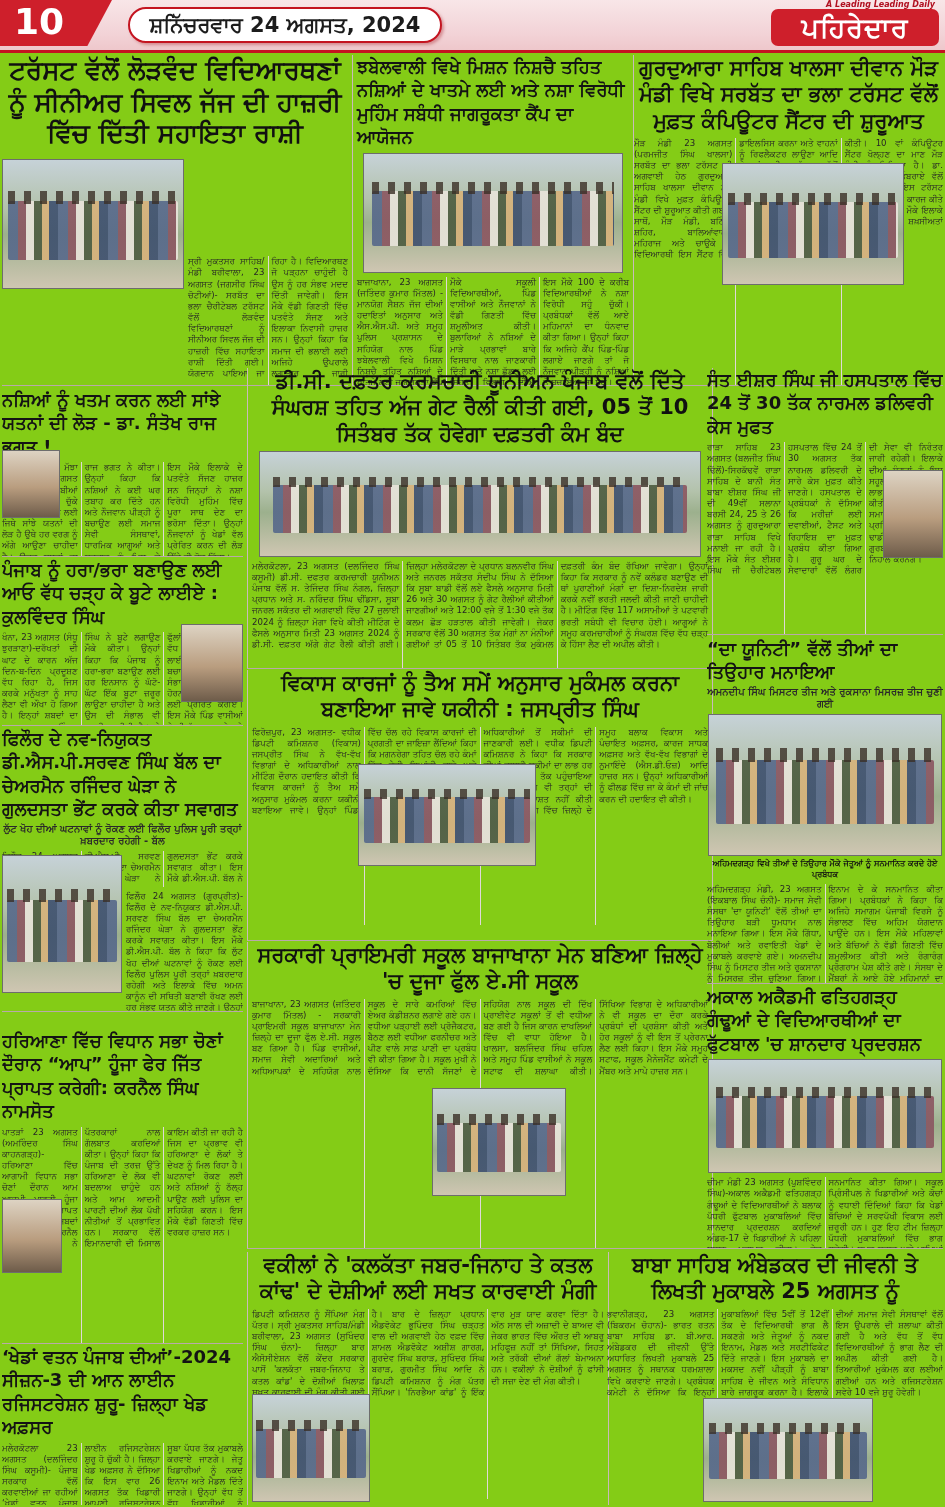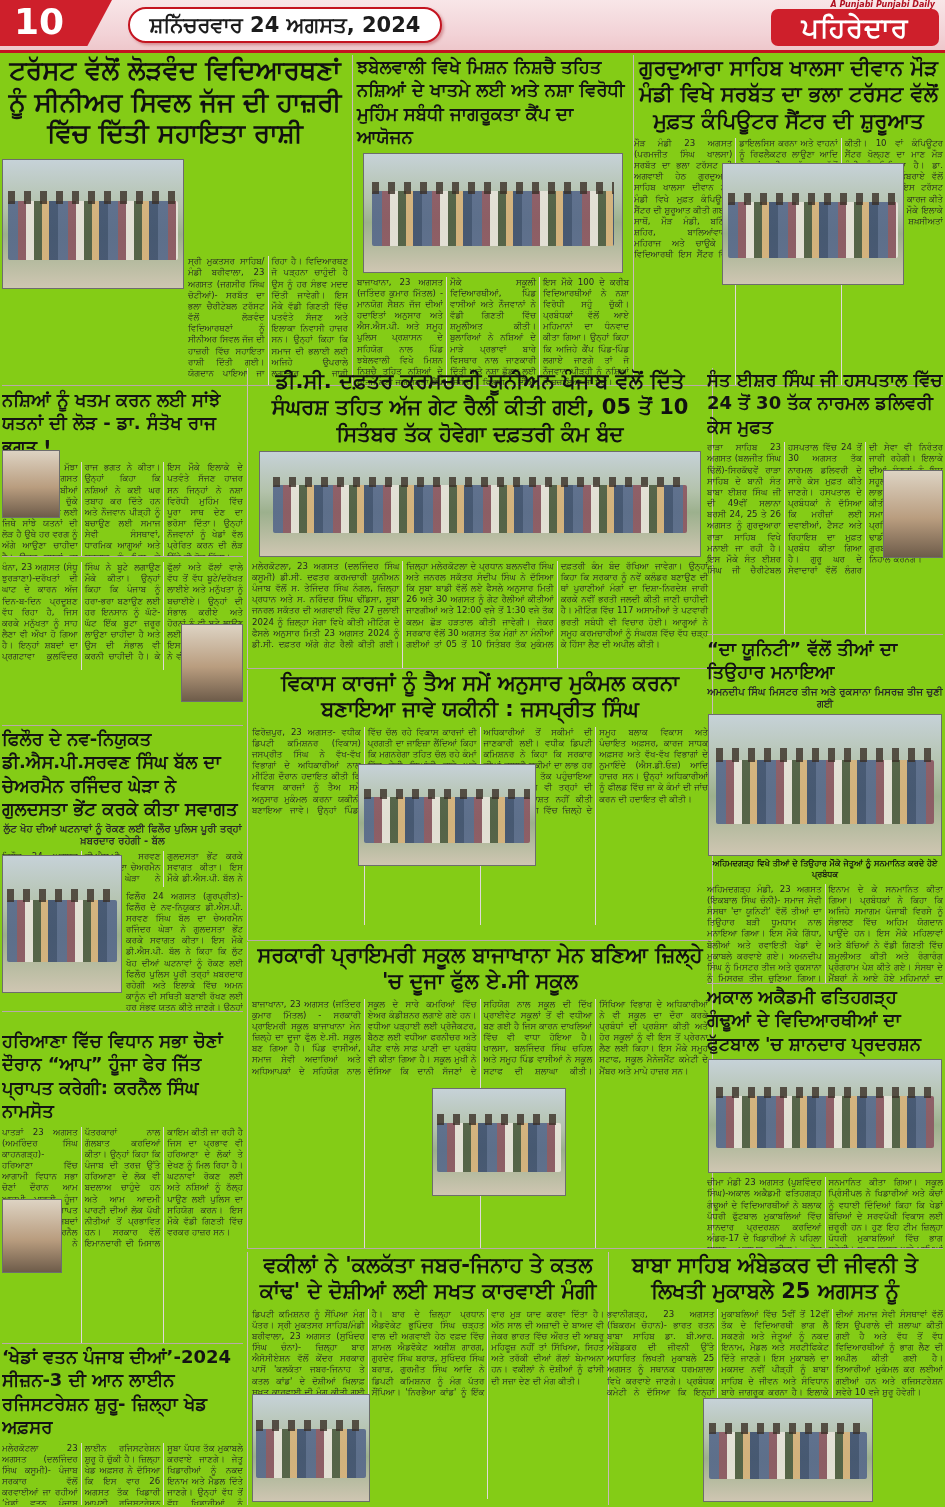--- a/index.html
+++ b/index.html
@@ -41,21 +41,21 @@
 </style>
 </head>
 <body>
 
 <div id="page">
 
   <div id="masthead">
     <div id="pagenum-box"></div>
     <div id="pagenum">10</div>
     <div id="date-capsule">ਸ਼ਨਿੱਚਰਵਾਰ 24 ਅਗਸਤ, 2024</div>
-    <div id="tagline">A Punjabi Punjabi Daily</div>
+    <div id="tagline">A Leading Leading Daily</div>
     <div id="logo-box">ਪਹਿਰੇਦਾਰ</div>
   </div>
 
   <div class="art rule-b" style="left:2px;top:55px;width:346px;height:330px;">
     <div class="h-xl">ਟਰੱਸਟ ਵੱਲੋਂ ਲੋੜਵੰਦ ਵਿਦਿਆਰਥਣਾਂ ਨੂੰ ਸੀਨੀਅਰ ਸਿਵਲ ਜੱਜ ਦੀ ਹਾਜ਼ਰੀ ਵਿੱਚ ਦਿੱਤੀ ਸਹਾਇਤਾ ਰਾਸ਼ੀ</div>
     <div class="photo ph-abs" style="left:0;top:104px;width:180px;height:128px;"></div>
     <div class="body c3" style="margin-top:106px;padding-left:186px;height:130px;column-count:2;">ਸ੍ਰੀ ਮੁਕਤਸਰ ਸਾਹਿਬ/ਮੰਡੀ ਬਰੀਵਾਲਾ, 23 ਅਗਸਤ (ਜਗਸੀਰ ਸਿੰਘ ਚੋਟੀਆਂ)- ਸਰਬੱਤ ਦਾ ਭਲਾ ਚੈਰੀਟੇਬਲ ਟਰੱਸਟ ਵੱਲੋਂ ਲੋੜਵੰਦ ਵਿਦਿਆਰਥਣਾਂ ਨੂੰ ਸੀਨੀਅਰ ਸਿਵਲ ਜੱਜ ਦੀ ਹਾਜ਼ਰੀ ਵਿੱਚ ਸਹਾਇਤਾ ਰਾਸ਼ੀ ਦਿੱਤੀ ਗਈ। ਯੋਗਦਾਨ ਪਾਇਆ ਜਾ ਰਿਹਾ ਹੈ। ਵਿਦਿਆਰਥਣ ਜੋ ਪੜ੍ਹਨਾ ਚਾਹੁੰਦੀ ਹੈ ਉਸ ਨੂੰ ਹਰ ਸੰਭਵ ਮਦਦ ਦਿੱਤੀ ਜਾਵੇਗੀ। ਇਸ ਮੌਕੇ ਵੱਡੀ ਗਿਣਤੀ ਵਿੱਚ ਪਤਵੰਤੇ ਸੱਜਣ ਅਤੇ ਇਲਾਕਾ ਨਿਵਾਸੀ ਹਾਜ਼ਰ ਸਨ। ਉਨ੍ਹਾਂ ਕਿਹਾ ਕਿ ਸਮਾਜ ਦੀ ਭਲਾਈ ਲਈ ਅਜਿਹੇ ਉਪਰਾਲੇ ਲਗਾਤਾਰ ਜਾਰੀ ਰਹਿਣਗੇ। ਇਸ ਸਮਾਗਮ ਦੌਰਾਨ ਵੱਖ-ਵੱਖ ਬੁਲਾਰਿਆਂ ਨੇ ਆਪਣੇ ਵਿਚਾਰ ਸਾਂਝੇ ਕੀਤੇ ਅਤੇ ਟਰੱਸਟ ਦੀ ਸ਼ਲਾਘਾ ਕੀਤੀ। ਪ੍ਰਬੰਧਕਾਂ ਵੱਲੋਂ ਆਏ ਹੋਏ ਮਹਿਮਾਨਾਂ ਦਾ ਧੰਨਵਾਦ ਕੀਤਾ ਗਿਆ। ਵਿਦਿਆਰਥਣਾਂ ਦੇ ਪਰਿਵਾਰਾਂ ਨੇ ਵੀ ਟਰੱਸਟ ਦਾ ਧੰਨਵਾਦ ਕਰਦਿਆਂ ਕਿਹਾ ਕਿ ਇਹ ਸਹਾਇਤਾ ਰਾਸ਼ੀ ਬੱਚੀਆਂ ਦੀ ਪੜ੍ਹਾਈ ਵਿੱਚ ਸਹਾਈ ਹੋਵੇਗੀ। ਸੀਨੀਅਰ ਸਿਵਲ ਜੱਜ ਨੇ ਕਿਹਾ ਕਿ ਸਿੱਖਿਆ ਹੀ ਸਮਾਜ ਦੀ ਤਰੱਕੀ ਦਾ ਆਧਾਰ ਹੈ ਅਤੇ ਲੋੜਵੰਦਾਂ ਦੀ ਮਦਦ ਕਰਨਾ ਸਾਡਾ ਫ਼ਰਜ਼ ਹੈ।</div>
 
   </div>
 
@@ -71,20 +71,21 @@
     <div class="body c3" style="height:252px;">ਮੌੜ ਮੰਡੀ 23 ਅਗਸਤ (ਪਰਮਜੀਤ ਸਿੰਘ ਖਾਲਸਾ) ਸਰਬੱਤ ਦਾ ਭਲਾ ਟਰੱਸਟ ਦੀ ਅਗਵਾਈ ਹੇਠ ਗੁਰਦੁਆਰਾ ਸਾਹਿਬ ਖਾਲਸਾ ਦੀਵਾਨ ਮੌੜ ਮੰਡੀ ਵਿਖੇ ਮੁਫ਼ਤ ਕੰਪਿਊਟਰ ਸੈਂਟਰ ਦੀ ਸ਼ੁਰੂਆਤ ਕੀਤੀ ਗਈ। ਸਾਥੋਂ, ਮੌੜ ਮੰਡੀ, ਬਠਿੰਡਾ ਸ਼ਹਿਰ, ਬਾਲਿਆਂਵਾਲੀ, ਮਹਿਰਾਜ ਅਤੇ ਚਾਉਕੇ ਤੋਂ ਵਿਦਿਆਰਥੀ ਇਸ ਸੈਂਟਰ ਵਿੱਚ ਡਾਇਲਸਿਸ ਕਰਨਾ ਅਤੇ ਵਾਹਨਾਂ ਨੂੰ ਰਿਫਲੈਕਟਰ ਲਾਉਣਾ ਆਦਿ ਸੇਵਾਵਾਂ ਵੀ ਟਰੱਸਟ ਵੱਲੋਂ ਦਿੱਤੀਆਂ ਜਾ ਰਹੀਆਂ ਹਨ। ਇਸ ਮੌਕੇ ਟਰੱਸਟ ਦੇ ਅਹੁਦੇਦਾਰਾਂ ਨੇ ਕਿਹਾ ਕਿ ਲੋੜਵੰਦ ਬੱਚਿਆਂ ਨੂੰ ਕੰਪਿਊਟਰ ਸਿੱਖਿਆ ਮੁਫ਼ਤ ਦਿੱਤੀ ਜਾਵੇਗੀ ਤਾਂ ਜੋ ਉਹ ਅਜੋਕੇ ਯੁੱਗ ਦੇ ਹਾਣੀ ਬਣ ਸਕਣ। ਸੰਗਤਾਂ ਨੇ ਟਰੱਸਟ ਦੇ ਇਸ ਉਪਰਾਲੇ ਦੀ ਭਰਪੂਰ ਸ਼ਲਾਘਾ ਕੀਤੀ। 10 ਵਾਂ ਕੰਪਿਊਟਰ ਸੈਂਟਰ ਖੋਲ੍ਹਣ ਦਾ ਮਾਣ ਮੌੜ ਮੰਡੀ ਨੂੰ ਮਿਲਿਆ ਹੈ। ਡਾ. ਐਸ.ਪੀ. ਸਿੰਘ ਓਬਰਾਏ ਵੱਲੋਂ ਚਲਾਏ ਜਾ ਰਹੇ ਇਸ ਟਰੱਸਟ ਵੱਲੋਂ ਅਨੇਕਾਂ ਭਲਾਈ ਕਾਰਜ ਕੀਤੇ ਜਾ ਰਹੇ ਹਨ। ਇਸ ਮੌਕੇ ਇਲਾਕੇ ਦੀਆਂ ਪ੍ਰਮੁੱਖ ਸ਼ਖ਼ਸੀਅਤਾਂ ਹਾਜ਼ਰ ਸਨ।</div>
   </div>
 
   <div class="art rule-b" style="left:2px;top:388px;width:241px;height:168px;">
     <div class="h-md">ਨਸ਼ਿਆਂ ਨੂੰ ਖਤਮ ਕਰਨ ਲਈ ਸਾਂਝੇ ਯਤਨਾਂ ਦੀ ਲੋੜ - ਡਾ. ਸੰਤੋਖ ਰਾਜ ਭਗਤ !</div>
     <div class="portrait ph-abs" style="left:0;top:62px;width:56px;height:66px;"></div>
     <div class="body c3" style="height:112px;">ਬਟਾਲਾ/ਨੌਸ਼ਹਿਰਾ ਮੱਝਾ ਸਿੰਘ, 23 ਅਗਸਤ (ਰਵੀ ਭਗਤ) ਪੰਜਾਬੀਆਂ ਲਈ ਚੁਣੌਤੀ ਬਣ ਚੁੱਕੇ ਨਸ਼ੇ ਨੂੰ ਖਤਮ ਕਰਨ ਲਈ ਜਿਥੇ ਸਾਂਝੇ ਯਤਨਾਂ ਦੀ ਲੋੜ ਹੈ ਉਥੇ ਹਰ ਵਰਗ ਨੂੰ ਅੱਗੇ ਆਉਣਾ ਚਾਹੀਦਾ ਹੈ। ਉਕਤ ਸ਼ਬਦਾਂ ਦਾ ਪ੍ਰਗਟਾਵਾ ਡਾ. ਸੰਤੋਖ ਰਾਜ ਭਗਤ ਨੇ ਕੀਤਾ। ਉਨ੍ਹਾਂ ਕਿਹਾ ਕਿ ਨਸ਼ਿਆਂ ਨੇ ਕਈ ਘਰ ਤਬਾਹ ਕਰ ਦਿੱਤੇ ਹਨ ਅਤੇ ਨੌਜਵਾਨ ਪੀੜ੍ਹੀ ਨੂੰ ਬਚਾਉਣ ਲਈ ਸਮਾਜ ਸੇਵੀ ਸੰਸਥਾਵਾਂ, ਧਾਰਮਿਕ ਆਗੂਆਂ ਅਤੇ ਸਰਕਾਰ ਨੂੰ ਮਿਲ ਕੇ ਹੰਭਲਾ ਮਾਰਨਾ ਪਵੇਗਾ। ਇਸ ਮੌਕੇ ਇਲਾਕੇ ਦੇ ਪਤਵੰਤੇ ਸੱਜਣ ਹਾਜ਼ਰ ਸਨ ਜਿਨ੍ਹਾਂ ਨੇ ਨਸ਼ਾ ਵਿਰੋਧੀ ਮੁਹਿੰਮ ਵਿੱਚ ਪੂਰਾ ਸਾਥ ਦੇਣ ਦਾ ਭਰੋਸਾ ਦਿੱਤਾ। ਉਨ੍ਹਾਂ ਨੌਜਵਾਨਾਂ ਨੂੰ ਖੇਡਾਂ ਵੱਲ ਪ੍ਰੇਰਿਤ ਕਰਨ ਦੀ ਲੋੜ ਉੱਤੇ ਵੀ ਜ਼ੋਰ ਦਿੱਤਾ।</div>
   </div>
 
   <div class="art rule-b" style="left:2px;top:558px;width:241px;height:167px;">
+    <div class="h-md">ਪੰਜਾਬ ਨੂੰ ਹਰਾ/ਭਰਾ ਬਣਾਉਣ ਲਈ ਆਓ ਵੱਧ ਚੜ੍ਹ ਕੇ ਬੂਟੇ ਲਾਈਏ : ਕੁਲਵਿੰਦਰ ਸਿੰਘ</div>
     <div class="portrait ph-abs" style="right:0;top:66px;width:60px;height:76px;"></div>
     <div class="body c3" style="height:108px;">ਖੰਨਾ, 23 ਅਗਸਤ (ਸੰਧੂ ਝੁਰੜਾਣਾ)-ਦਰੱਖਤਾਂ ਦੀ ਘਾਟ ਦੇ ਕਾਰਨ ਅੱਜ ਦਿਨ-ਬ-ਦਿਨ ਪ੍ਰਦੂਸ਼ਣ ਵੱਧ ਰਿਹਾ ਹੈ, ਜਿਸ ਕਰਕੇ ਮਨੁੱਖਤਾ ਨੂੰ ਸਾਹ ਲੈਣਾ ਵੀ ਔਖਾ ਹੋ ਗਿਆ ਹੈ। ਇਨ੍ਹਾਂ ਸ਼ਬਦਾਂ ਦਾ ਪ੍ਰਗਟਾਵਾ ਕੁਲਵਿੰਦਰ ਸਿੰਘ ਨੇ ਬੂਟੇ ਲਗਾਉਣ ਮੌਕੇ ਕੀਤਾ। ਉਨ੍ਹਾਂ ਕਿਹਾ ਕਿ ਪੰਜਾਬ ਨੂੰ ਹਰਾ-ਭਰਾ ਬਣਾਉਣ ਲਈ ਹਰ ਇਨਸਾਨ ਨੂੰ ਘੱਟੋ-ਘੱਟ ਇੱਕ ਬੂਟਾ ਜ਼ਰੂਰ ਲਾਉਣਾ ਚਾਹੀਦਾ ਹੈ ਅਤੇ ਉਸ ਦੀ ਸੰਭਾਲ ਵੀ ਕਰਨੀ ਚਾਹੀਦੀ ਹੈ। ਕੇ ਫੁੱਲਾਂ ਅਤੇ ਫੱਲਾਂ ਵਾਲੇ ਵੱਧ ਤੋਂ ਵੱਧ ਬੂਟੇ/ਦਰੱਖਤ ਲਾਈਏ ਅਤੇ ਮਨੁੱਖਤਾ ਨੂੰ ਬਚਾਈਏ। ਉਨ੍ਹਾਂ ਦੀ ਸੰਭਾਲ ਕਰੀਏ ਅਤੇ ਹੋਰਨਾਂ ਨੂੰ ਵੀ ਬੂਟੇ ਲਾਉਣ ਲਈ ਪ੍ਰੇਰਿਤ ਕਰੀਏ। ਇਸ ਮੌਕੇ ਪਿੰਡ ਵਾਸੀਆਂ ਨੇ ਵੀ ਵੱਧ ਚੜ੍ਹ ਕੇ ਬੂਟੇ ਲਾਉਣ ਦਾ ਪ੍ਰਣ ਲਿਆ।</div>
   </div>
 
   <div class="art rule-b" style="left:2px;top:727px;width:241px;height:284px;">
     <div class="h-md">ਫਿਲੌਰ ਦੇ ਨਵ-ਨਿਯੁਕਤ ਡੀ.ਐਸ.ਪੀ.ਸਰਵਣ ਸਿੰਘ ਬੱਲ ਦਾ ਚੇਅਰਮੈਨ ਰਜਿੰਦਰ ਘੇੜਾ ਨੇ ਗੁਲਦਸਤਾ ਭੇਂਟ ਕਰਕੇ ਕੀਤਾ ਸਵਾਗਤ</div>
     <div class="sub">ਲੁੱਟ ਖੋਹ ਦੀਆਂ ਘਟਨਾਵਾਂ ਨੂੰ ਰੋਕਣ ਲਈ ਫਿਲੌਰ ਪੁਲਿਸ ਪੂਰੀ ਤਰ੍ਹਾਂ ਖ਼ਬਰਦਾਰ ਰਹੇਗੀ - ਬੱਲ</div>
     <div class="photo ph-abs" style="left:0;top:128px;width:118px;height:136px;"></div>
     <div class="body" style="margin-top:4px;padding-left:0;height:36px;column-count:3;">ਫਿਲੌਰ 24 ਅਗਸਤ (ਗੁਰਪ੍ਰੀਤ)- ਫਿਲੌਰ ਦੇ ਨਵ-ਨਿਯੁਕਤ ਡੀ.ਐਸ.ਪੀ. ਸਰਵਣ ਸਿੰਘ ਬੱਲ ਦਾ ਚੇਅਰਮੈਨ ਰਜਿੰਦਰ ਘੇੜਾ ਨੇ ਗੁਲਦਸਤਾ ਭੇਂਟ ਕਰਕੇ ਸਵਾਗਤ ਕੀਤਾ। ਇਸ ਮੌਕੇ ਡੀ.ਐਸ.ਪੀ. ਬੱਲ ਨੇ ਕਿਹਾ ਕਿ ਲੁੱਟ ਖੋਹ ਦੀਆਂ ਘਟਨਾਵਾਂ ਨੂੰ ਰੋਕਣ ਲਈ ਫਿਲੌਰ ਪੁਲਿਸ ਪੂਰੀ ਤਰ੍ਹਾਂ ਖ਼ਬਰਦਾਰ ਰਹੇਗੀ ਅਤੇ ਇਲਾਕੇ ਵਿੱਚ ਅਮਨ ਕਾਨੂੰਨ ਦੀ ਸਥਿਤੀ ਬਣਾਈ ਰੱਖਣ ਲਈ ਹਰ ਸੰਭਵ ਯਤਨ ਕੀਤੇ ਜਾਣਗੇ। ਉਨ੍ਹਾਂ ਕਿਹਾ ਕਿ ਨਸ਼ਿਆਂ ਦੇ ਸੌਦਾਗਰਾਂ ਨੂੰ ਕਿਸੇ ਵੀ ਕੀਮਤ ਉੱਤੇ ਬਖ਼ਸ਼ਿਆ ਨਹੀਂ ਜਾਵੇਗਾ। ਚੇਅਰਮੈਨ ਘੇੜਾ ਨੇ ਕਿਹਾ ਕਿ ਸ਼ਹਿਰ ਵਾਸੀਆਂ ਨੂੰ ਪੁਲਿਸ ਦਾ ਸਹਿਯੋਗ ਕਰਨਾ ਚਾਹੀਦਾ ਹੈ। ਇਸ ਮੌਕੇ ਸ਼ਹਿਰ ਦੇ ਪਤਵੰਤੇ ਸੱਜਣ ਅਤੇ ਵਪਾਰੀ ਆਗੂ ਵੀ ਹਾਜ਼ਰ ਸਨ ਜਿਨ੍ਹਾਂ ਨਵੇਂ ਅਧਿਕਾਰੀ ਨੂੰ ਵਧਾਈ ਦਿੱਤੀ।</div>
     <div class="body" style="padding-left:124px;height:138px;column-count:1;">ਫਿਲੌਰ 24 ਅਗਸਤ (ਗੁਰਪ੍ਰੀਤ)- ਫਿਲੌਰ ਦੇ ਨਵ-ਨਿਯੁਕਤ ਡੀ.ਐਸ.ਪੀ. ਸਰਵਣ ਸਿੰਘ ਬੱਲ ਦਾ ਚੇਅਰਮੈਨ ਰਜਿੰਦਰ ਘੇੜਾ ਨੇ ਗੁਲਦਸਤਾ ਭੇਂਟ ਕਰਕੇ ਸਵਾਗਤ ਕੀਤਾ। ਇਸ ਮੌਕੇ ਡੀ.ਐਸ.ਪੀ. ਬੱਲ ਨੇ ਕਿਹਾ ਕਿ ਲੁੱਟ ਖੋਹ ਦੀਆਂ ਘਟਨਾਵਾਂ ਨੂੰ ਰੋਕਣ ਲਈ ਫਿਲੌਰ ਪੁਲਿਸ ਪੂਰੀ ਤਰ੍ਹਾਂ ਖ਼ਬਰਦਾਰ ਰਹੇਗੀ ਅਤੇ ਇਲਾਕੇ ਵਿੱਚ ਅਮਨ ਕਾਨੂੰਨ ਦੀ ਸਥਿਤੀ ਬਣਾਈ ਰੱਖਣ ਲਈ ਹਰ ਸੰਭਵ ਯਤਨ ਕੀਤੇ ਜਾਣਗੇ। ਉਨ੍ਹਾਂ ਕਿਹਾ ਕਿ ਨਸ਼ਿਆਂ ਦੇ ਸੌਦਾਗਰਾਂ ਨੂੰ ਕਿਸੇ ਵੀ ਕੀਮਤ ਉੱਤੇ ਬਖ਼ਸ਼ਿਆ ਨਹੀਂ ਜਾਵੇਗਾ। ਚੇਅਰਮੈਨ ਘੇੜਾ ਨੇ ਕਿਹਾ ਕਿ ਸ਼ਹਿਰ ਵਾਸੀਆਂ ਨੂੰ ਪੁਲਿਸ ਦਾ ਸਹਿਯੋਗ ਕਰਨਾ ਚਾਹੀਦਾ ਹੈ। ਇਸ ਮੌਕੇ ਸ਼ਹਿਰ ਦੇ ਪਤਵੰਤੇ ਸੱਜਣ ਅਤੇ ਵਪਾਰੀ ਆਗੂ ਵੀ ਹਾਜ਼ਰ ਸਨ ਜਿਨ੍ਹਾਂ ਨਵੇਂ ਅਧਿਕਾਰੀ ਨੂੰ ਵਧਾਈ ਦਿੱਤੀ।</div>

